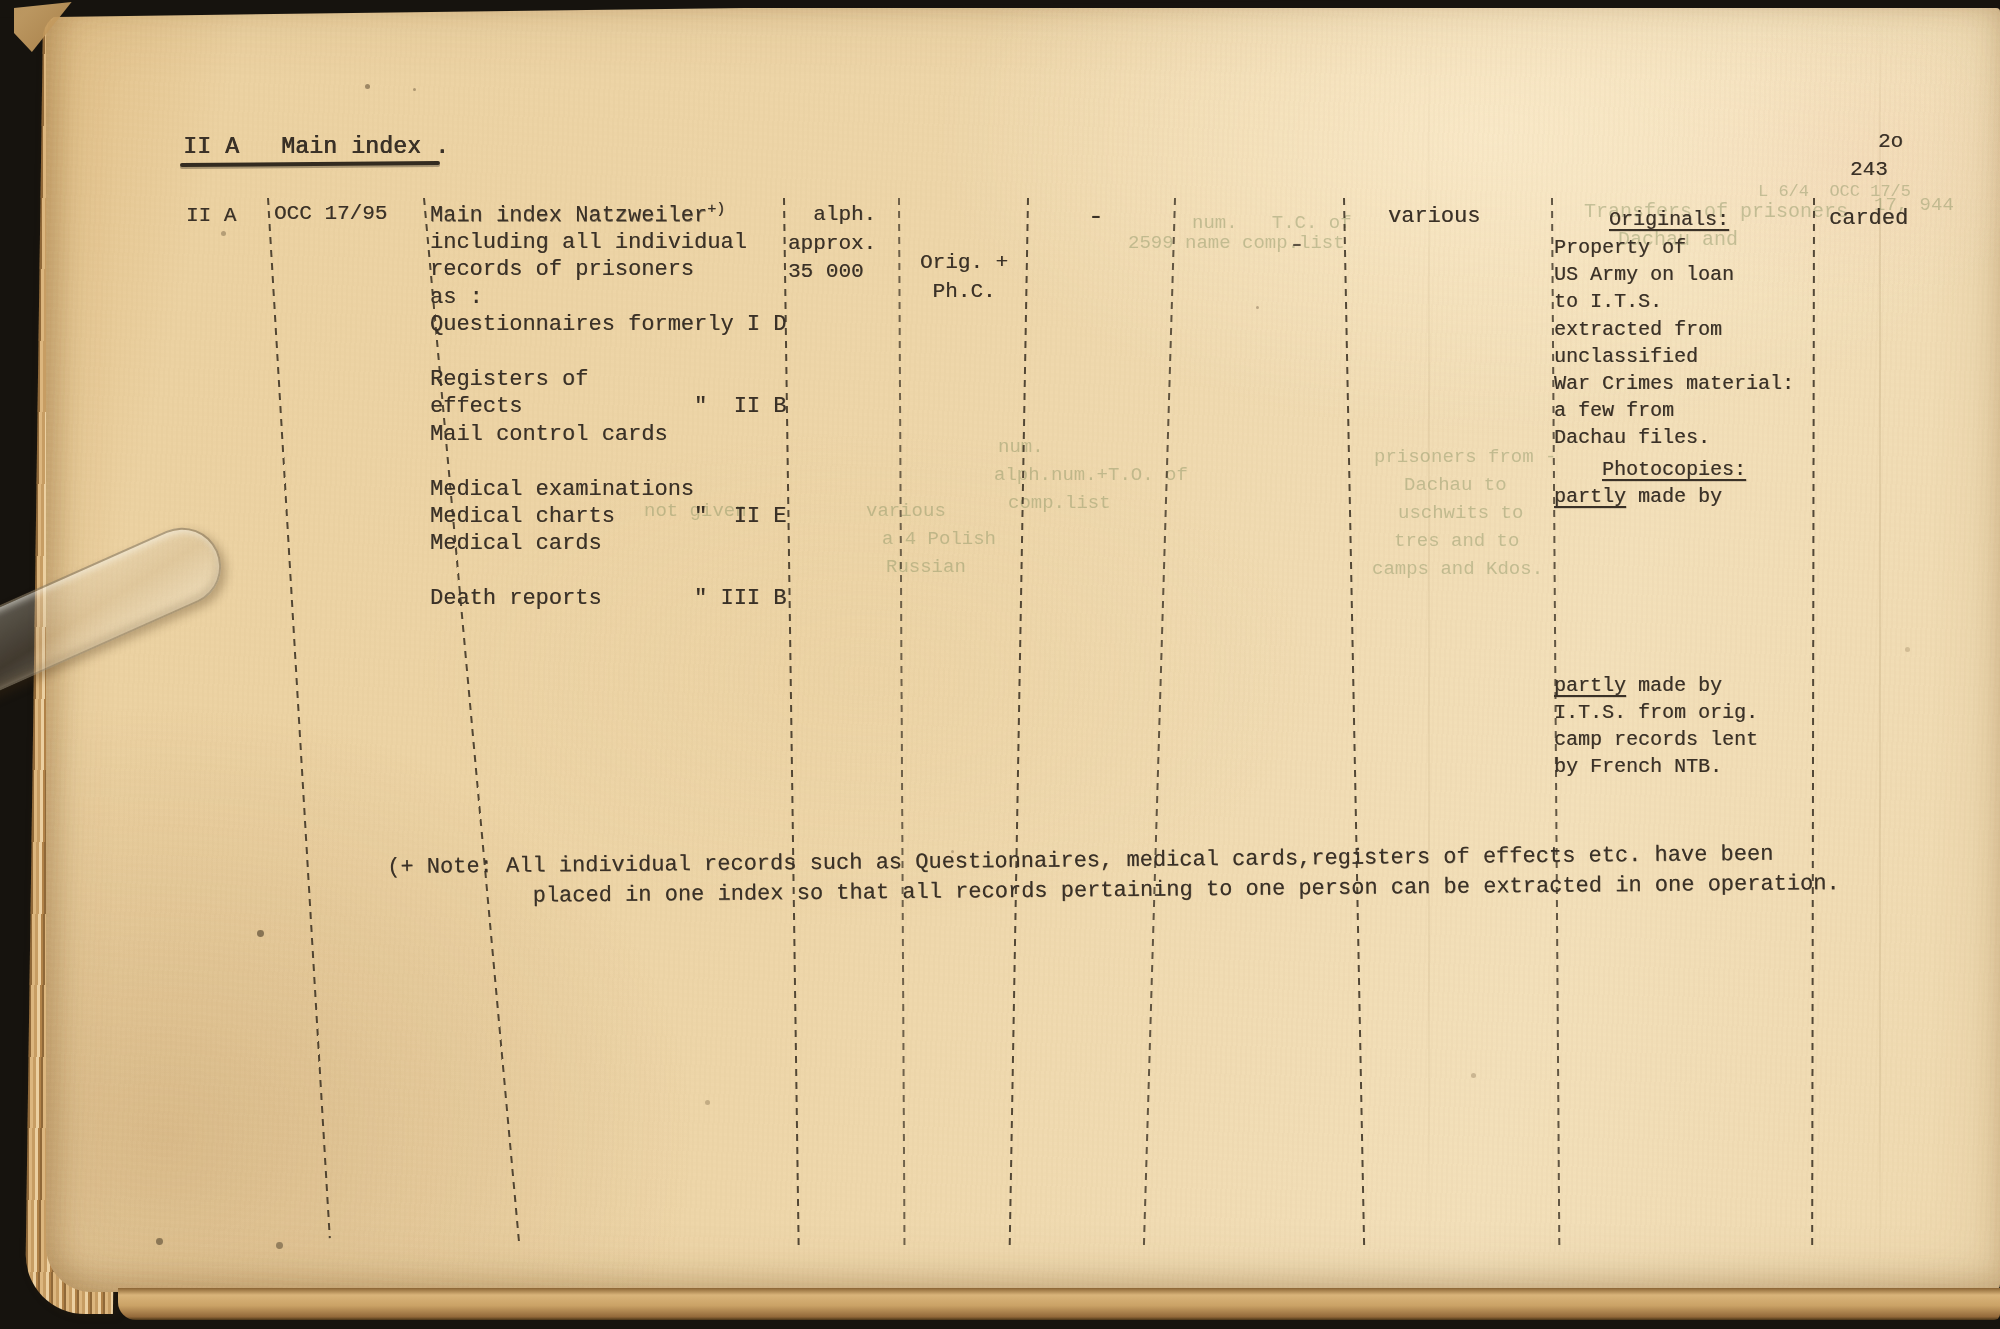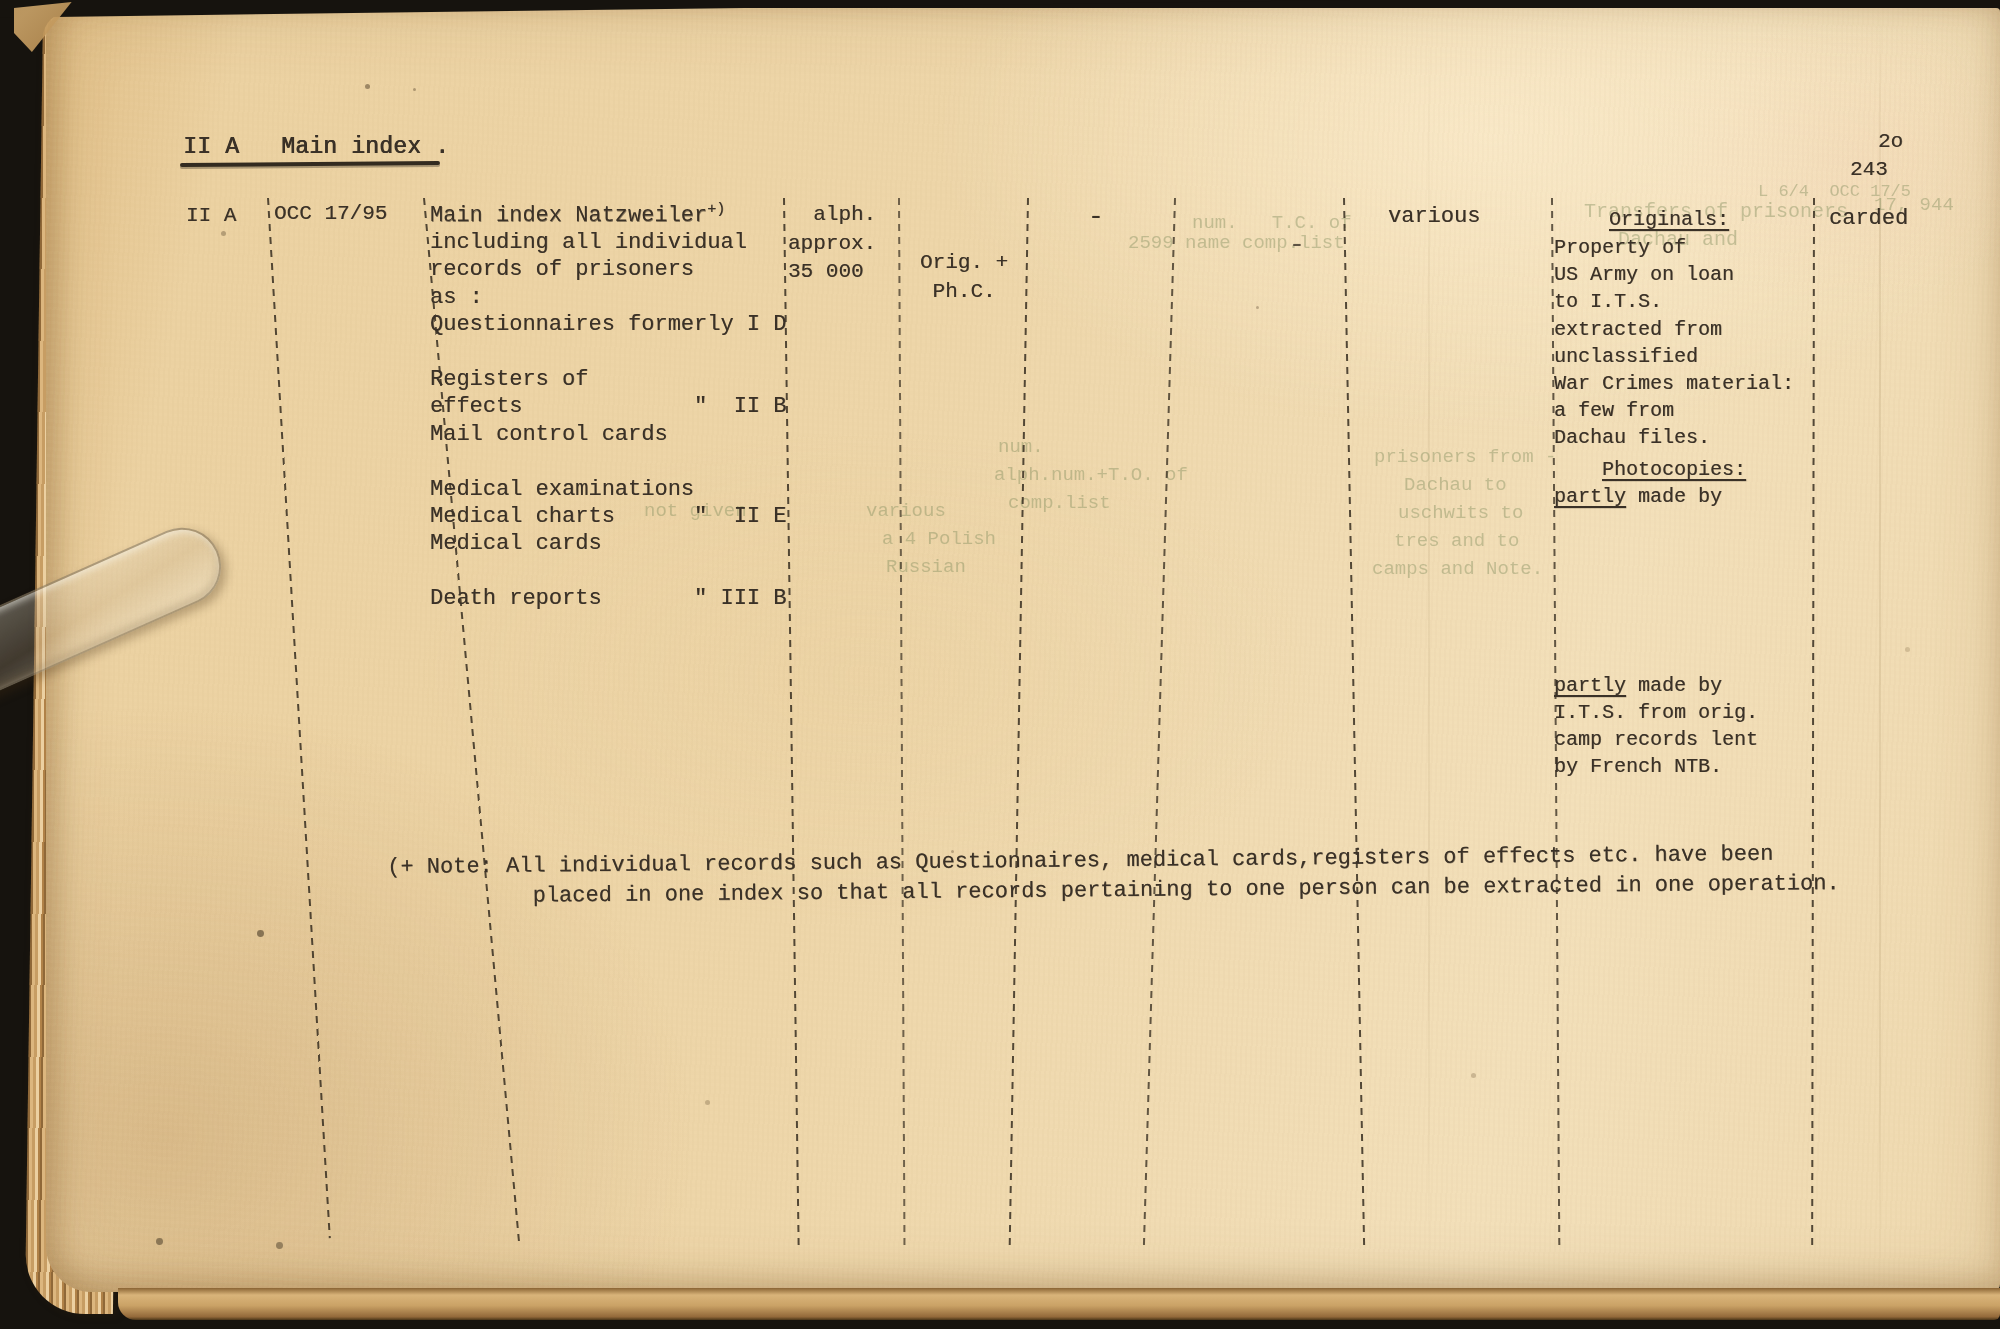--- a/index.html
+++ b/index.html
@@ -146,21 +146,21 @@
   <span class="bleed" id="b4">num.   T.C. of</span>
   <span class="bleed" id="b5">2599 name comp.list</span>
   <span class="bleed" id="b6">17, 944</span>
   <span class="bleed" id="b7">num.</span>
   <span class="bleed" id="b8">alph.num.+T.O. of</span>
   <span class="bleed" id="b9">comp.list</span>
   <span class="bleed" id="b10">prisoners from -</span>
   <span class="bleed" id="b11">Dachau to</span>
   <span class="bleed" id="b12">uschwits to</span>
   <span class="bleed" id="b13">tres and to</span>
-  <span class="bleed" id="b14">camps and Note.</span>
+  <span class="bleed" id="b14">camps and Kdos.</span>
   <span class="bleed" id="b15">not given</span>
   <span class="bleed" id="b16">various</span>
   <span class="bleed" id="b17">a 4 Polish</span>
   <span class="bleed" id="b18">Russian</span>
 
   <div class="vline" id="l1"></div>
   <div class="vline" id="l2"></div>
   <div class="vline" id="l3"></div>
   <div class="vline" id="l4"></div>
   <div class="vline" id="l5"></div>

